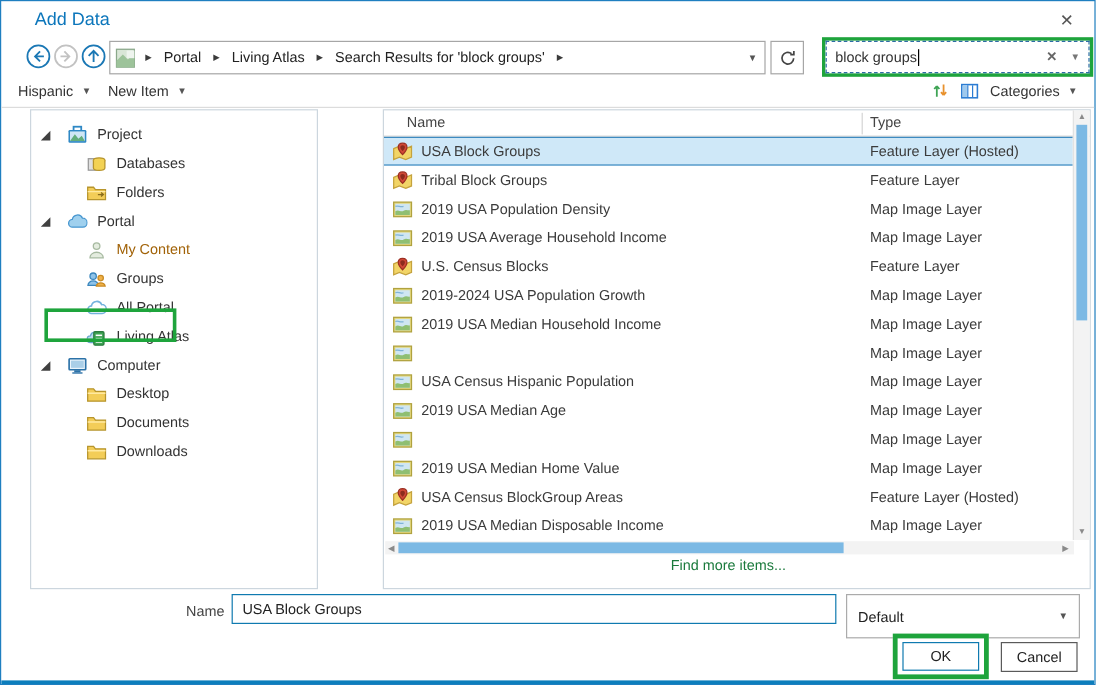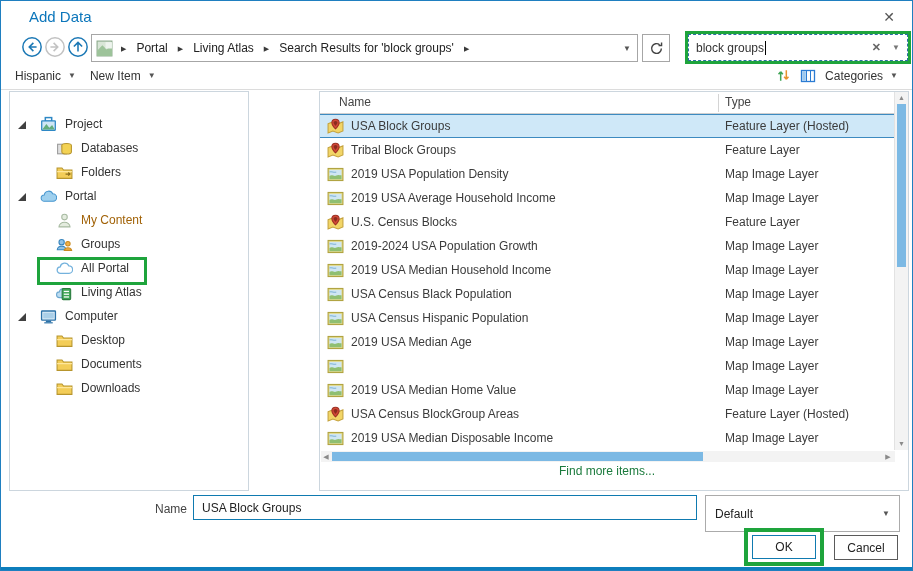--- a/index.html
+++ b/index.html
@@ -22,21 +22,21 @@
   .search-inner{position:absolute;inset:0;border:1px dashed #2e6da4;display:flex;align-items:center;padding:0 7px;background:#fff}
   .caret{display:inline-block;width:1px;height:14px;background:#000;margin-left:1px}
   .search-clear{margin-left:auto;color:#666;font-size:11px;font-weight:bold}
   .search-dd{margin-left:11px;font-size:8px;color:#777}
   
   .toolbar{position:absolute;left:0;right:0;top:61px;height:28px;border-bottom:1px solid #dcdcdc;display:flex;align-items:center}
   .tb-item{display:flex;align-items:center;gap:7px;color:#333;margin-left:14px}
   .dd{font-size:8px;color:#555}
   .tb-right{margin-left:auto;display:flex;align-items:center;gap:9px;margin-right:14px}
   
-  .tree-panel{position:absolute;left:8px;top:90px;width:240px;height:400px;border:1px solid #ccd6de;background:#fff;padding-top:20px;overflow:hidden}
+  .tree-panel{position:absolute;left:24px;top:90px;width:240px;height:400px;border:1px solid #ccd6de;background:#fff;padding-top:8px;overflow:hidden}
   .tree-row{height:24px;display:flex;align-items:center}
   .tree-row .tri{width:10px;height:10px;margin-left:7px;flex:none}
   .tree-row.lvl0{padding-left:0}
   .tree-row.lvl1{padding-left:46px}
   .tree-row.lvl0 .ico{margin-left:13px}
   .ico{width:17px;height:17px;flex:none}
   .ico svg{width:100%;height:100%;display:block}
   .tree-label{margin-left:8px;color:#333;white-space:nowrap}
   .tree-label.disabled{color:#a16207}
   .list-panel{position:absolute;left:318px;top:90px;width:590px;height:400px;border:1px solid #ccd6de;background:#fff}
@@ -382,21 +382,20 @@
         </div>
         <div class="lrow">
           <span class="ico">
             <svg viewBox="0 0 16 16">
               <rect x="1" y="2.3" width="14" height="11.4" fill="#e3d77e" stroke="#b0a23f"></rect>
               <rect x="2.3" y="3.6" width="11.4" height="8.8" fill="#cfe6f2"></rect>
               <path d="M2.3,9.4 C4.8,7.6 6.8,10.4 8.8,9 C10.8,7.6 12.6,9.2 13.7,8.6 V12.4 H2.3 Z" fill="#8fbf72"></path>
               <path d="M2.3,5.6 C4.6,4.6 6.2,6.6 8.7,5.6" stroke="#7fb3d8" fill="none"></path>
             </svg>
           </span>
-          <span class="cell-name">USA Census Black Population</span>
           <span class="cell-type">Map Image Layer</span>
         </div>
         <div class="lrow">
           <span class="ico">
             <svg viewBox="0 0 16 16">
               <rect x="1" y="2.3" width="14" height="11.4" fill="#e3d77e" stroke="#b0a23f"></rect>
               <rect x="2.3" y="3.6" width="11.4" height="8.8" fill="#cfe6f2"></rect>
               <path d="M2.3,9.4 C4.8,7.6 6.8,10.4 8.8,9 C10.8,7.6 12.6,9.2 13.7,8.6 V12.4 H2.3 Z" fill="#8fbf72"></path>
               <path d="M2.3,5.6 C4.6,4.6 6.2,6.6 8.7,5.6" stroke="#7fb3d8" fill="none"></path>
             </svg>

